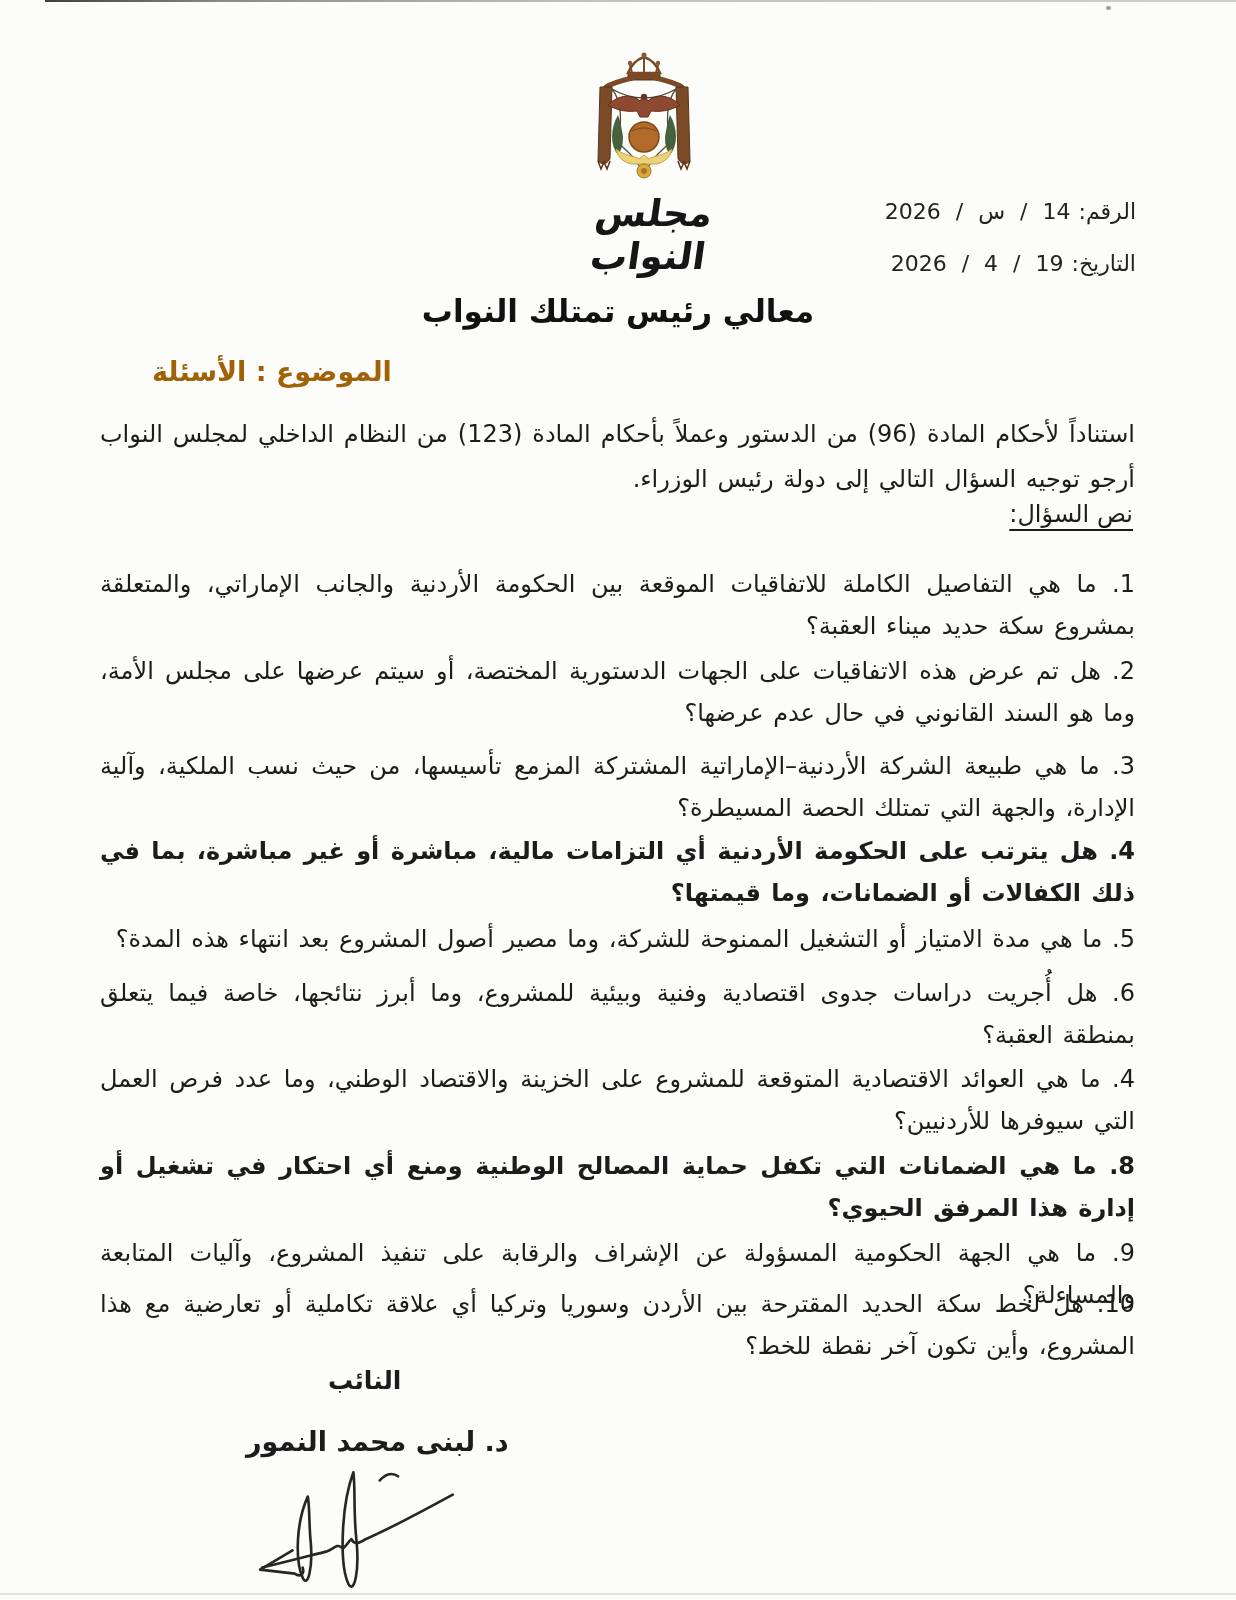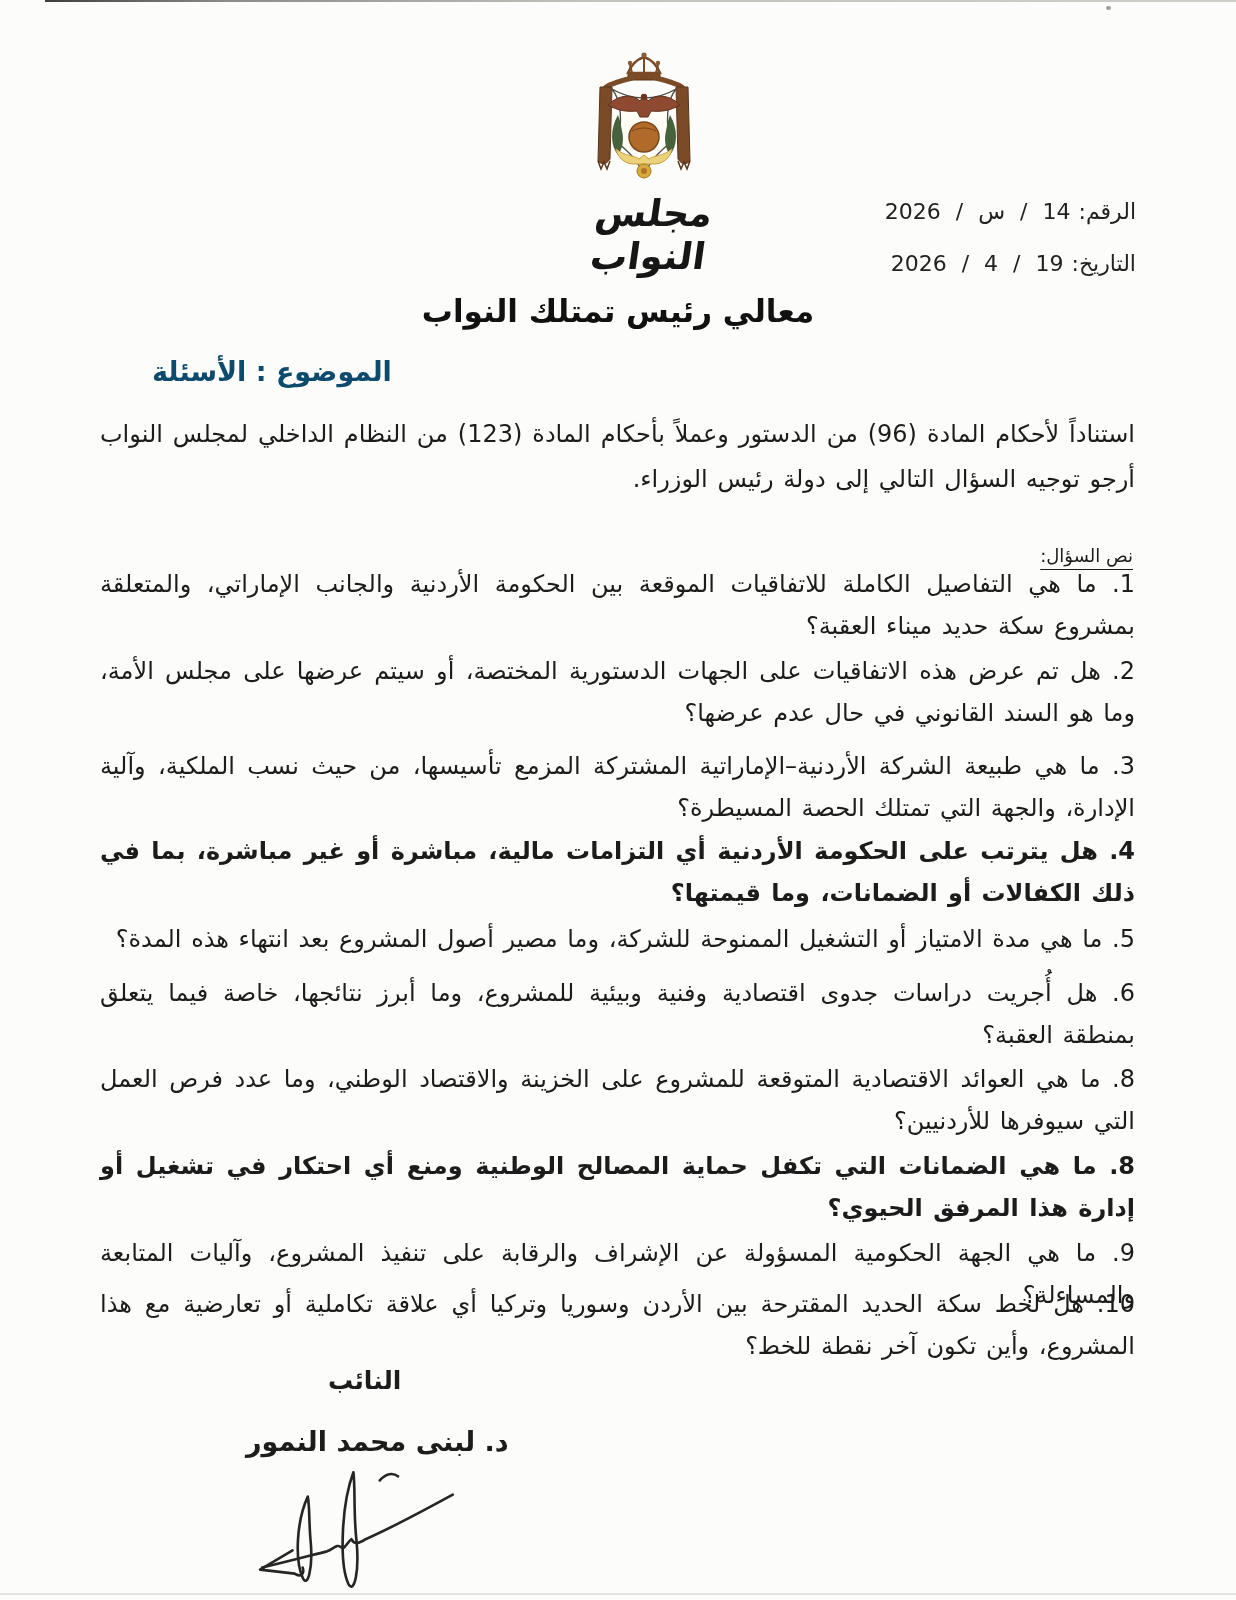--- a/index.html
+++ b/index.html
@@ -41,31 +41,31 @@
   }
   .ref-line .lbl { margin-left:8px; }
   .ref-line .val { word-spacing:8px; }
   .title {
     position:absolute; top:293px; left:0; width:100%;
     text-align:center; direction:rtl;
     font-size:31px; font-weight:700; color:#111;
   }
   .subject {
     position:absolute; top:356px; left:152px;
-    direction:rtl; font-size:27px; font-weight:700; color:#0c4a6e;
+    direction:rtl; font-size:27px; font-weight:700; color:#a16207;
   }
   .intro {
     position:absolute; top:412px; left:100px; right:101px;
     direction:rtl; text-align:justify;
     font-size:24px; line-height:45px; word-spacing:2px;
   }
   .qheader {
     position:absolute; top:500px; right:103px;
-    direction:rtl; font-size:18px;
-    text-decoration:underline; text-underline-offset:7px;margin-top:45px;
+    direction:rtl; font-size:24px;
+    text-decoration:underline; text-underline-offset:7px;
   }
   .q {
     position:absolute; left:100px; right:101px;
     direction:rtl; text-align:justify;
     font-size:24px; line-height:42px; word-spacing:2px;
   }
   .q0 { top:563px; }  .q1 { top:650px; }  .q2 { top:745px; }
   .q3 { top:830px;font-weight:bold; }  .q4 { top:918px; }  .q5 { top:972px; }
   .q6 { top:1058px; } .q7 { top:1145px;font-weight:bold; } .q8 { top:1232px; }
   .q9 { top:1283px; }
@@ -141,21 +141,21 @@
   <p class="intro">استناداً لأحكام المادة (96) من الدستور وعملاً بأحكام المادة (123) من النظام الداخلي لمجلس النواب أرجو توجيه السؤال التالي إلى دولة رئيس الوزراء.</p>
 
   <div class="qheader">نص السؤال:</div>
 
   <p class="q q0">1. ما هي التفاصيل الكاملة للاتفاقيات الموقعة بين الحكومة الأردنية والجانب الإماراتي، والمتعلقة بمشروع سكة حديد ميناء العقبة؟</p>
   <p class="q q1">2. هل تم عرض هذه الاتفاقيات على الجهات الدستورية المختصة، أو سيتم عرضها على مجلس الأمة، وما هو السند القانوني في حال عدم عرضها؟</p>
   <p class="q q2">3. ما هي طبيعة الشركة الأردنية–الإماراتية المشتركة المزمع تأسيسها، من حيث نسب الملكية، وآلية الإدارة، والجهة التي تمتلك الحصة المسيطرة؟</p>
   <p class="q q3">4. هل يترتب على الحكومة الأردنية أي التزامات مالية، مباشرة أو غير مباشرة، بما في ذلك الكفالات أو الضمانات، وما قيمتها؟</p>
   <p class="q q4">5. ما هي مدة الامتياز أو التشغيل الممنوحة للشركة، وما مصير أصول المشروع بعد انتهاء هذه المدة؟</p>
   <p class="q q5">6. هل أُجريت دراسات جدوى اقتصادية وفنية وبيئية للمشروع، وما أبرز نتائجها، خاصة فيما يتعلق بمنطقة العقبة؟</p>
-  <p class="q q6">8. ما هي العوائد الاقتصادية المتوقعة للمشروع على الخزينة والاقتصاد الوطني، وما عدد فرص العمل التي سيوفرها للأردنيين؟</p>
+  <p class="q q6">4. ما هي العوائد الاقتصادية المتوقعة للمشروع على الخزينة والاقتصاد الوطني، وما عدد فرص العمل التي سيوفرها للأردنيين؟</p>
   <p class="q q7">8. ما هي الضمانات التي تكفل حماية المصالح الوطنية ومنع أي احتكار في تشغيل أو إدارة هذا المرفق الحيوي؟</p>
   <p class="q q8">9. ما هي الجهة الحكومية المسؤولة عن الإشراف والرقابة على تنفيذ المشروع، وآليات المتابعة والمساءلة؟</p>
   <p class="q q9">10. هل لخط سكة الحديد المقترحة بين الأردن وسوريا وتركيا أي علاقة تكاملية أو تعارضية مع هذا المشروع، وأين تكون آخر نقطة للخط؟</p>
 
   <div class="sig-role">النائب</div>
   <div class="sig-name">د. لبنى محمد النمور</div>
 
   <div class="signature">
     <svg viewBox="0 0 215 140" aria-hidden="true">
       <g fill="none" stroke="#262626" stroke-width="2.6" stroke-linecap="round" stroke-linejoin="round">

